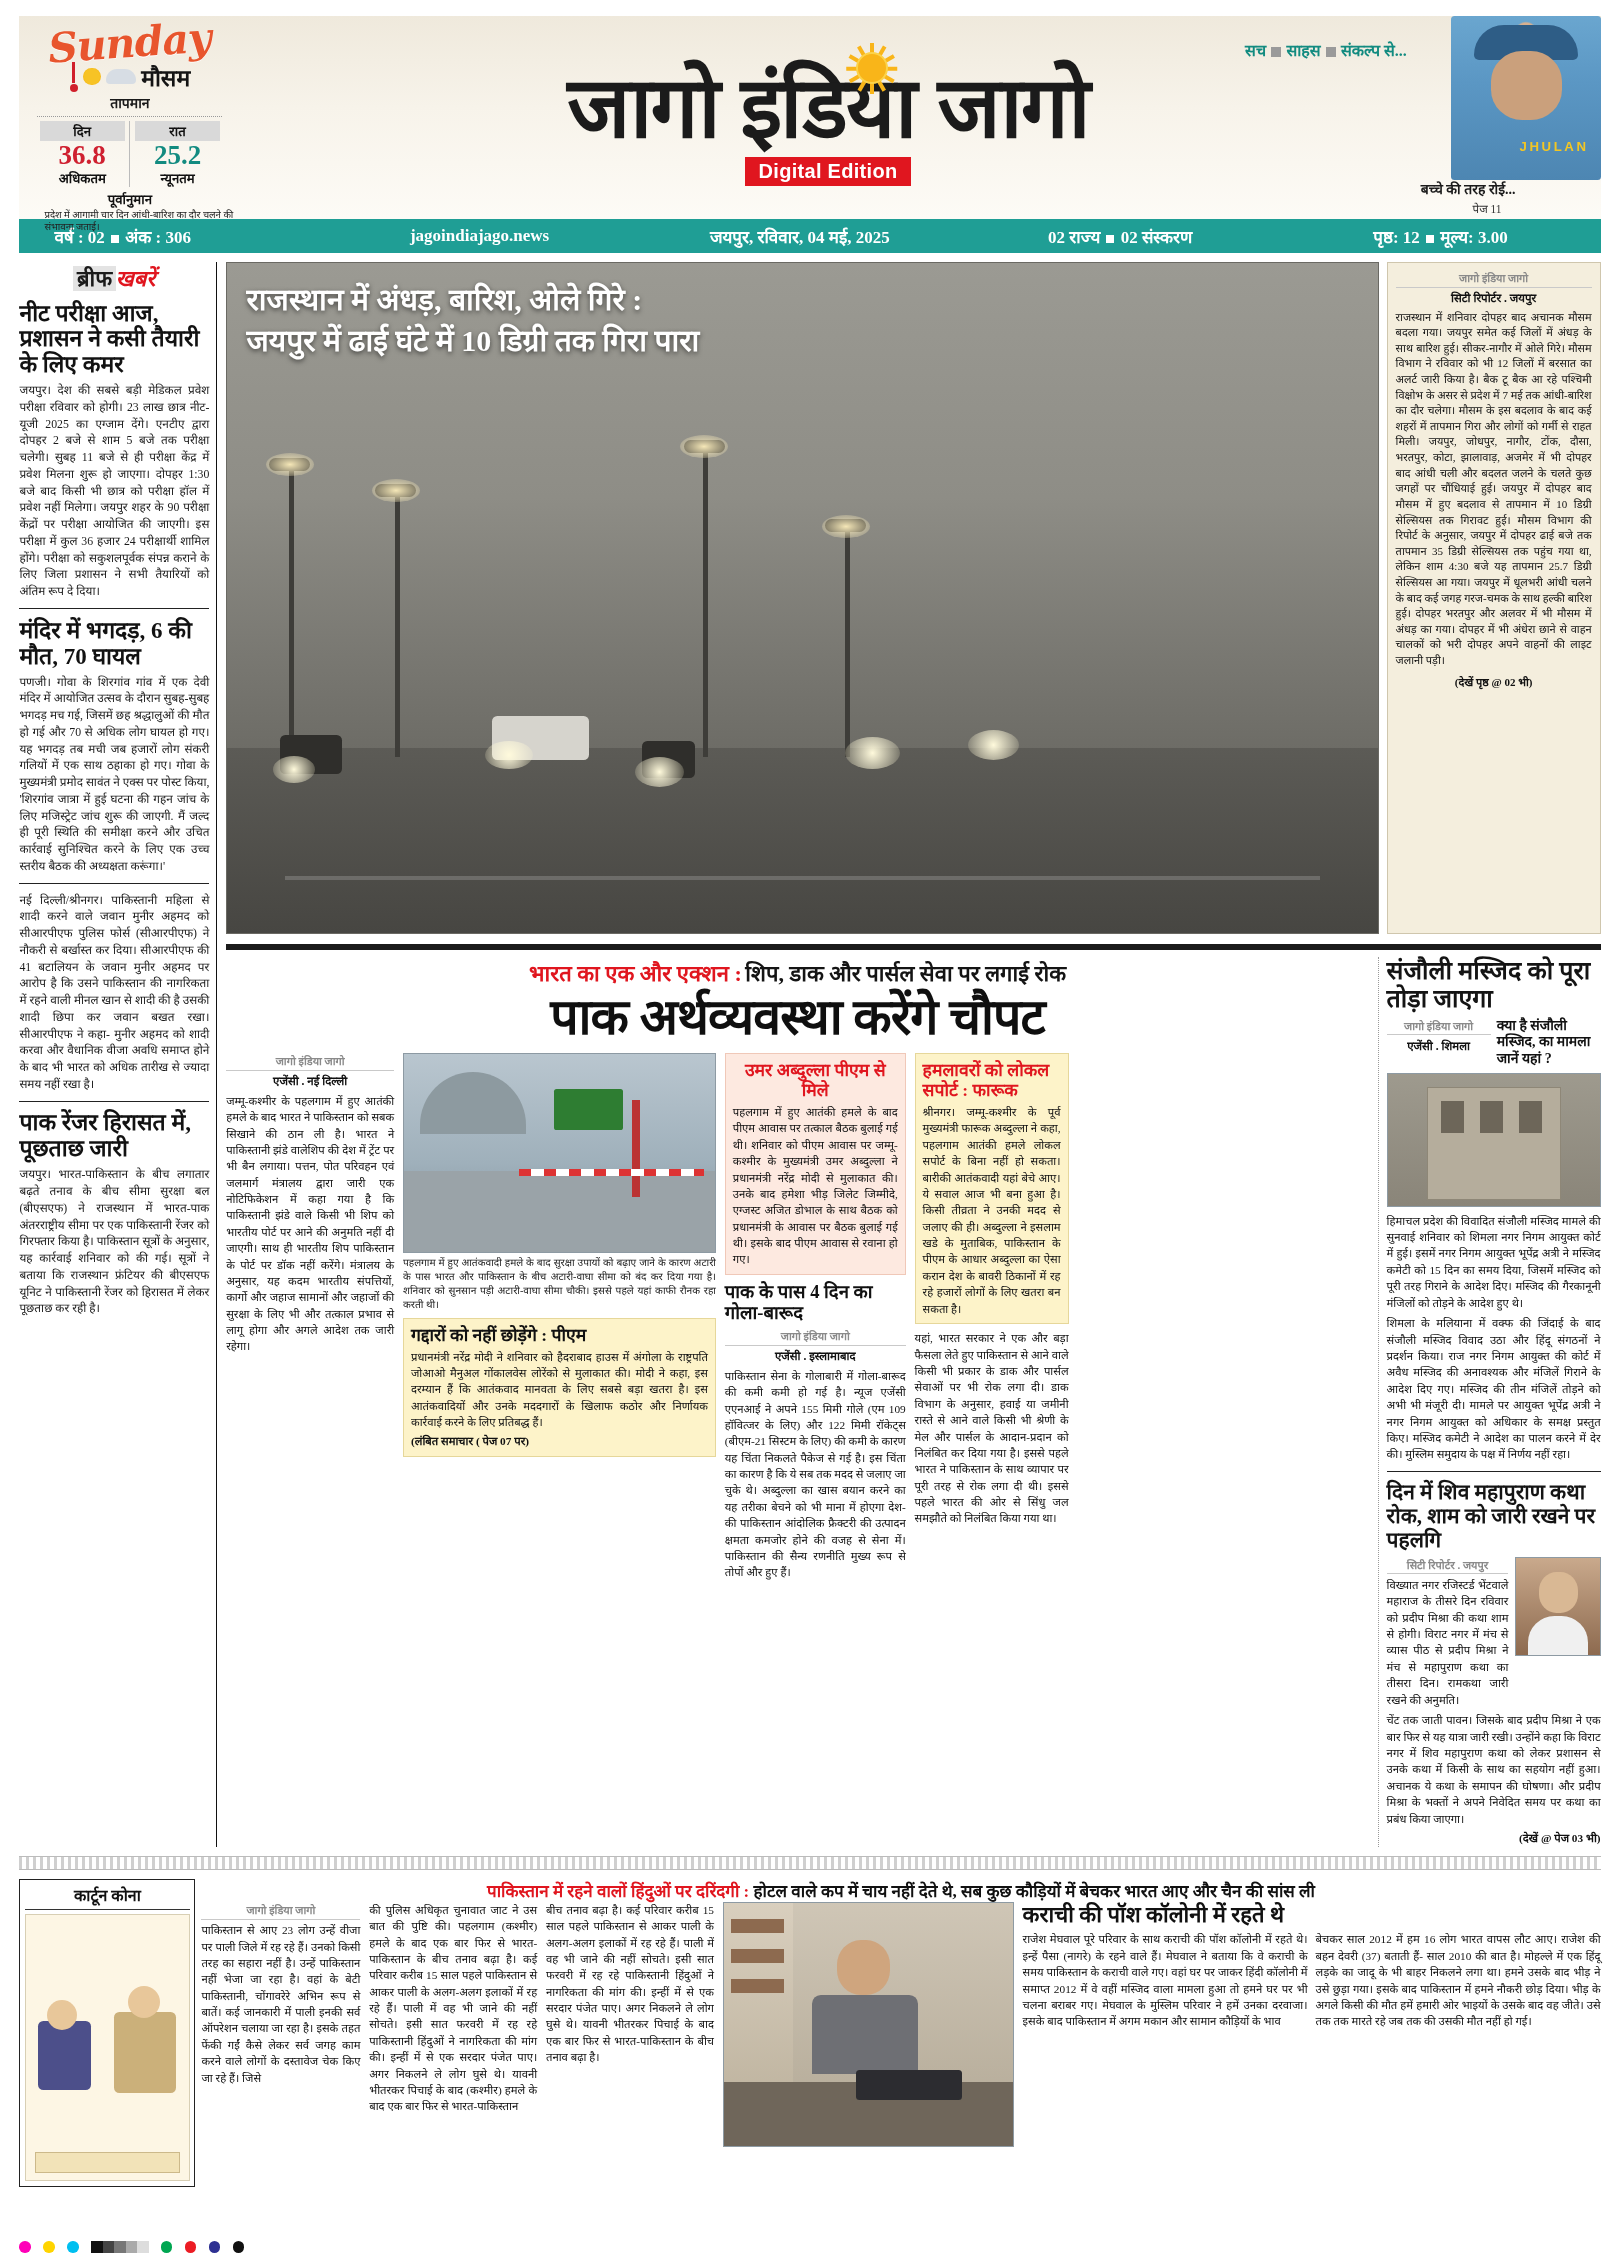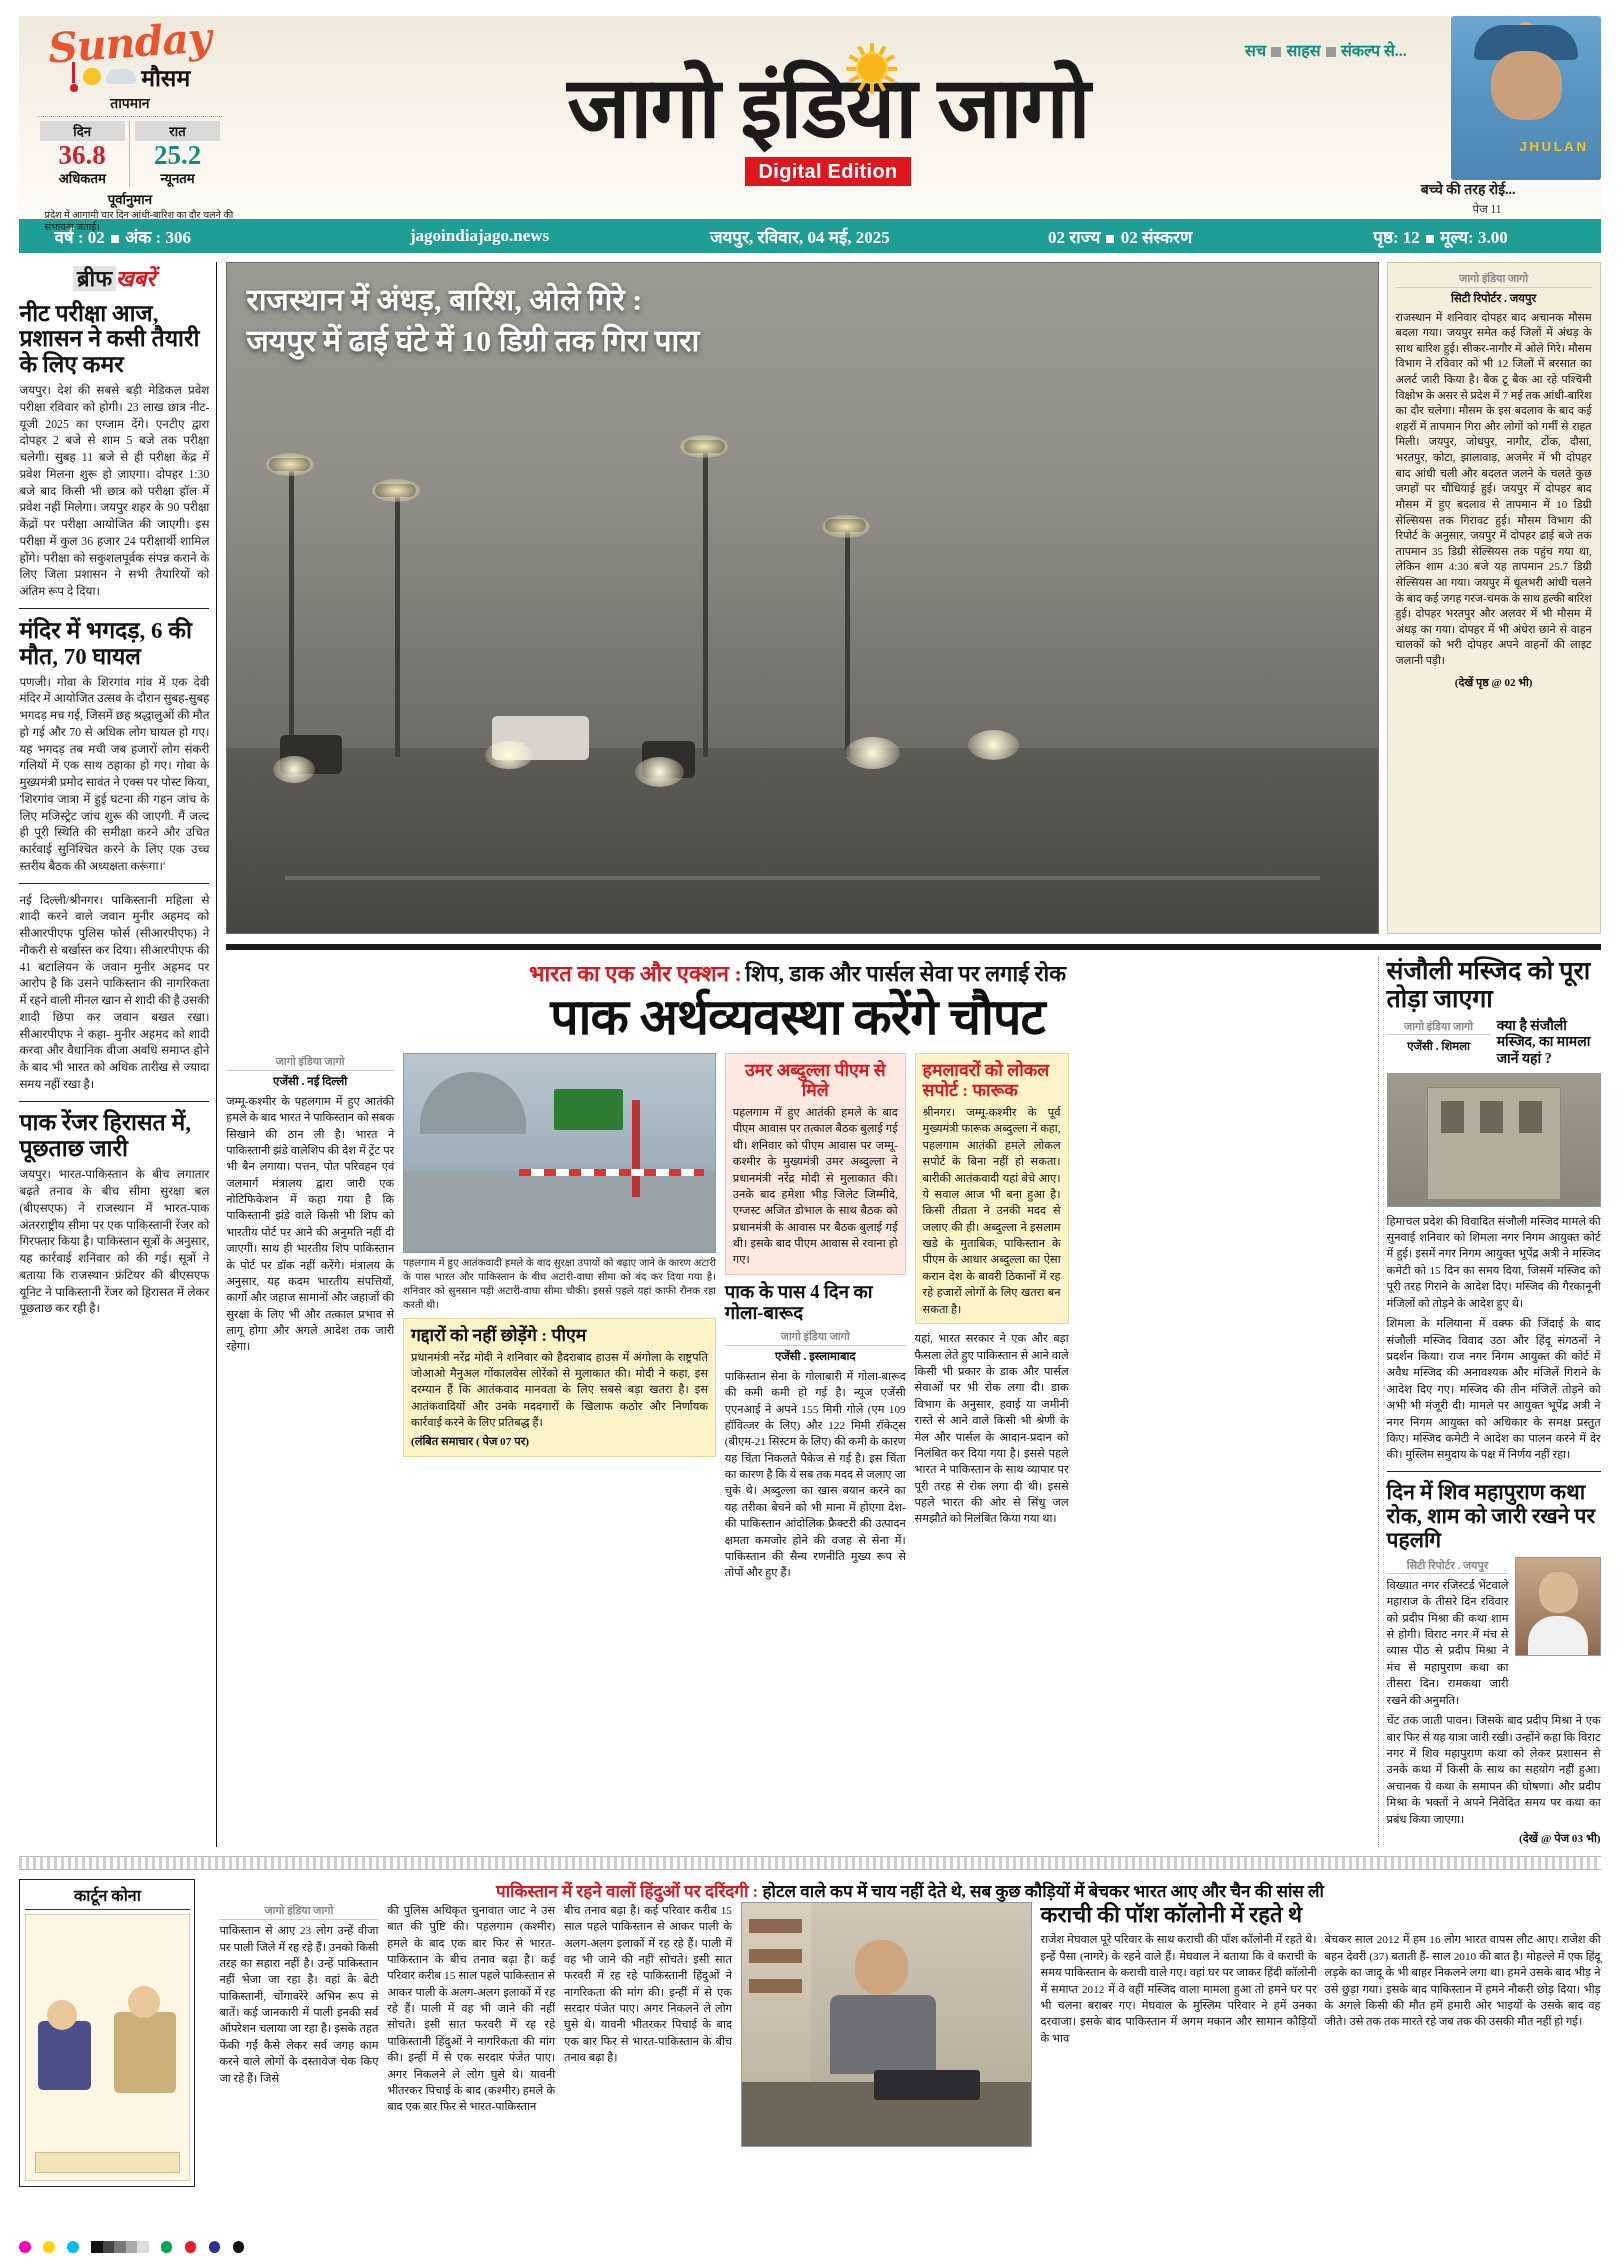--- a/index.html
+++ b/index.html
@@ -342,21 +342,21 @@
           </div>
           <div class="ncol" style="margin-top:4.4px;">चेंट तक जाती पावन। जिसके बाद प्रदीप मिश्रा ने एक बार फिर से यह यात्रा जारी रखी। उन्होंने कहा कि विराट नगर में शिव महापुराण कथा को लेकर प्रशासन से उनके कथा में किसी के साथ का सहयोग नहीं हुआ। अचानक ये कथा के समापन की घोषणा। और प्रदीप मिश्रा के भक्तों ने अपने निवेदित समय पर कथा का प्रबंध किया जाएगा।</div>
           <div class="ncol" style="text-align:right;font-weight:700;margin-top:3.5px;">(देखें @ पेज 03 भी)</div>
         </div>
       </div>
     </div>
   </div>
 
   <div class="botrule"></div>
 
-  <div style="display:flex;gap:24px;">
+  <div style="display:flex;gap:6px;">
     <div class="cartoon">
       <div class="cartoon-h">कार्टून कोना</div>
       <div class="cart-img">
         <div style="position:absolute;left:8.8px;top:7px;right:8.8px;font-size:7px;line-height:1.2;color:#333;">&nbsp;</div>
         <div style="position:absolute;left:12.4px;top:106px;width:53px;height:69px;background:#4c4f8a;border-radius:5.3px;"></div>
         <div style="position:absolute;left:88px;top:97px;width:62px;height:81px;background:#cbb07a;border-radius:5.3px;"></div>
         <div style="position:absolute;left:21px;top:85px;width:30px;height:30px;border-radius:50%;background:#e8c79a;"></div>
         <div style="position:absolute;left:102px;top:71px;width:32px;height:32px;border-radius:50%;background:#e8c79a;"></div>
         <div style="position:absolute;left:8.8px;bottom:7px;right:8.8px;height:19.4px;background:#f2e3b8;border:0.9px solid #ccb98a;"></div>
       </div>

